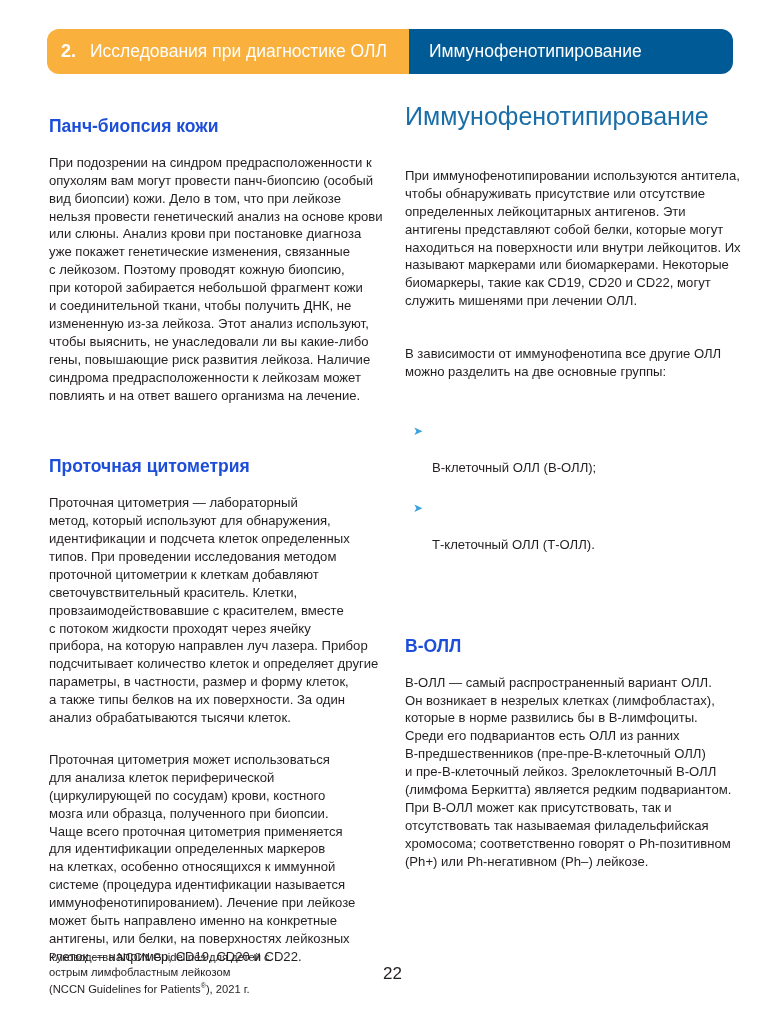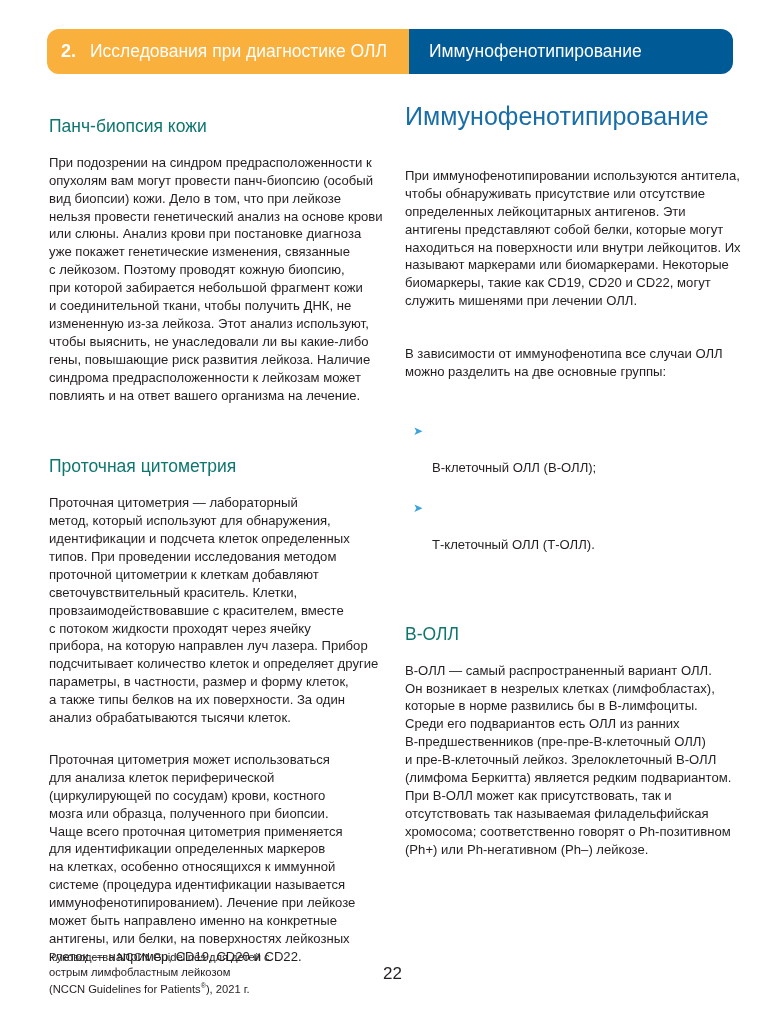--- a/index.html
+++ b/index.html
@@ -55,24 +55,24 @@
       position: absolute;
       top: 98px;
       font-size: 13.1px;
       line-height: 17.9px;
       white-space: pre-line;
     }
     .col-left { left: 49px; width: 345px; }
     .col-right { left: 405px; width: 345px; }
     h2.sec {
       font-size: 17.5px;
-      font-weight: normal;
+      font-weight: bold;
       margin: 0;
       line-height: 20px;
-      color: #0f766e;
+      color: #1d4ed8;
     }
     p {
       margin: 0;
       white-space: pre-line;
     }
     .big-title {
       font-size: 25px;
       color: #1a6ea8;
       margin: 0;
       font-weight: normal;
@@ -178,34 +178,34 @@
 
 <div class="col col-right" style="top:149px;">
   <p>При иммунофенотипировании используются антитела,
 чтобы обнаруживать присутствие или отсутствие
 определенных лейкоцитарных антигенов. Эти
 антигены представляют собой белки, которые могут
 находиться на поверхности или внутри лейкоцитов. Их
 называют маркерами или биомаркерами. Некоторые
 биомаркеры, такие как CD19, CD20 и CD22, могут
 служить мишенями при лечении ОЛЛ.</p>
-  <p style="margin-top:17px;">В зависимости от иммунофенотипа все случаи ОЛЛ
+  <p style="margin-top:17px;">В зависимости от иммунофенотипа все другие ОЛЛ
 можно разделить на две основные группы:</p>
   <ul class="bullets" style="margin-top:6px;">
     <li style="margin-bottom:6px;">
       <span class="chev">➤</span>
       <span>В-клеточный ОЛЛ (В-ОЛЛ);</span>
     </li>
     <li>
       <span class="chev">➤</span>
       <span>Т-клеточный ОЛЛ (Т-ОЛЛ).</span>
     </li>
   </ul>
 
-  <h2 class="sec" style="margin-top:16px;">В-ОЛЛ</h2>
+  <h2 class="sec" style="margin-top:28px;">В-ОЛЛ</h2>
   <p>В-ОЛЛ — самый распространенный вариант ОЛЛ.
 Он возникает в незрелых клетках (лимфобластах),
 которые в норме развились бы в В-лимфоциты.
 Среди его подвариантов есть ОЛЛ из ранних
 В-предшественников (пре-пре-В-клеточный ОЛЛ)
 и пре-В-клеточный лейкоз. Зрелоклеточный В-ОЛЛ
 (лимфома Беркитта) является редким подвариантом.
 При В-ОЛЛ может как присутствовать, так и
 отсутствовать так называемая филадельфийская
 хромосома; соответственно говорят о Ph-позитивном

